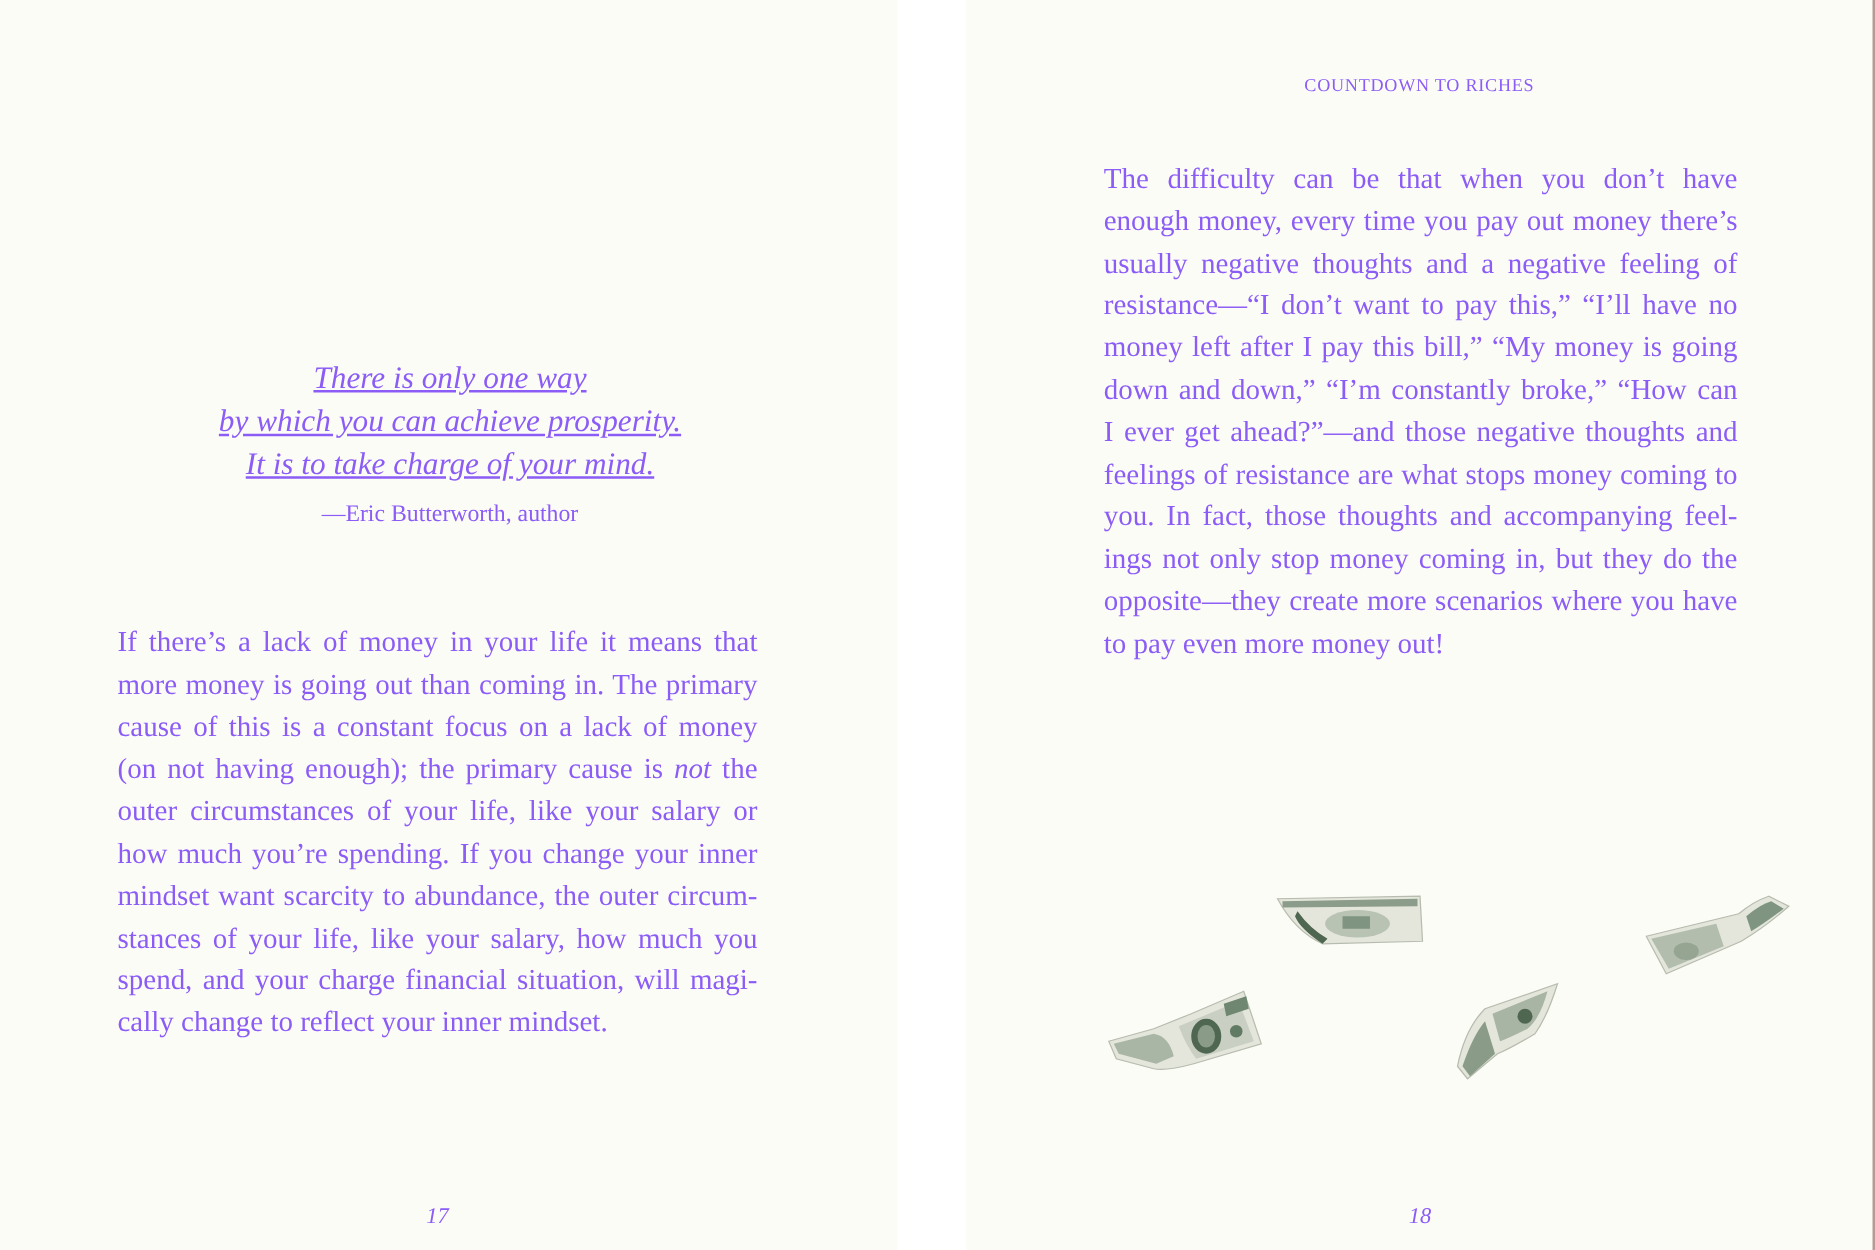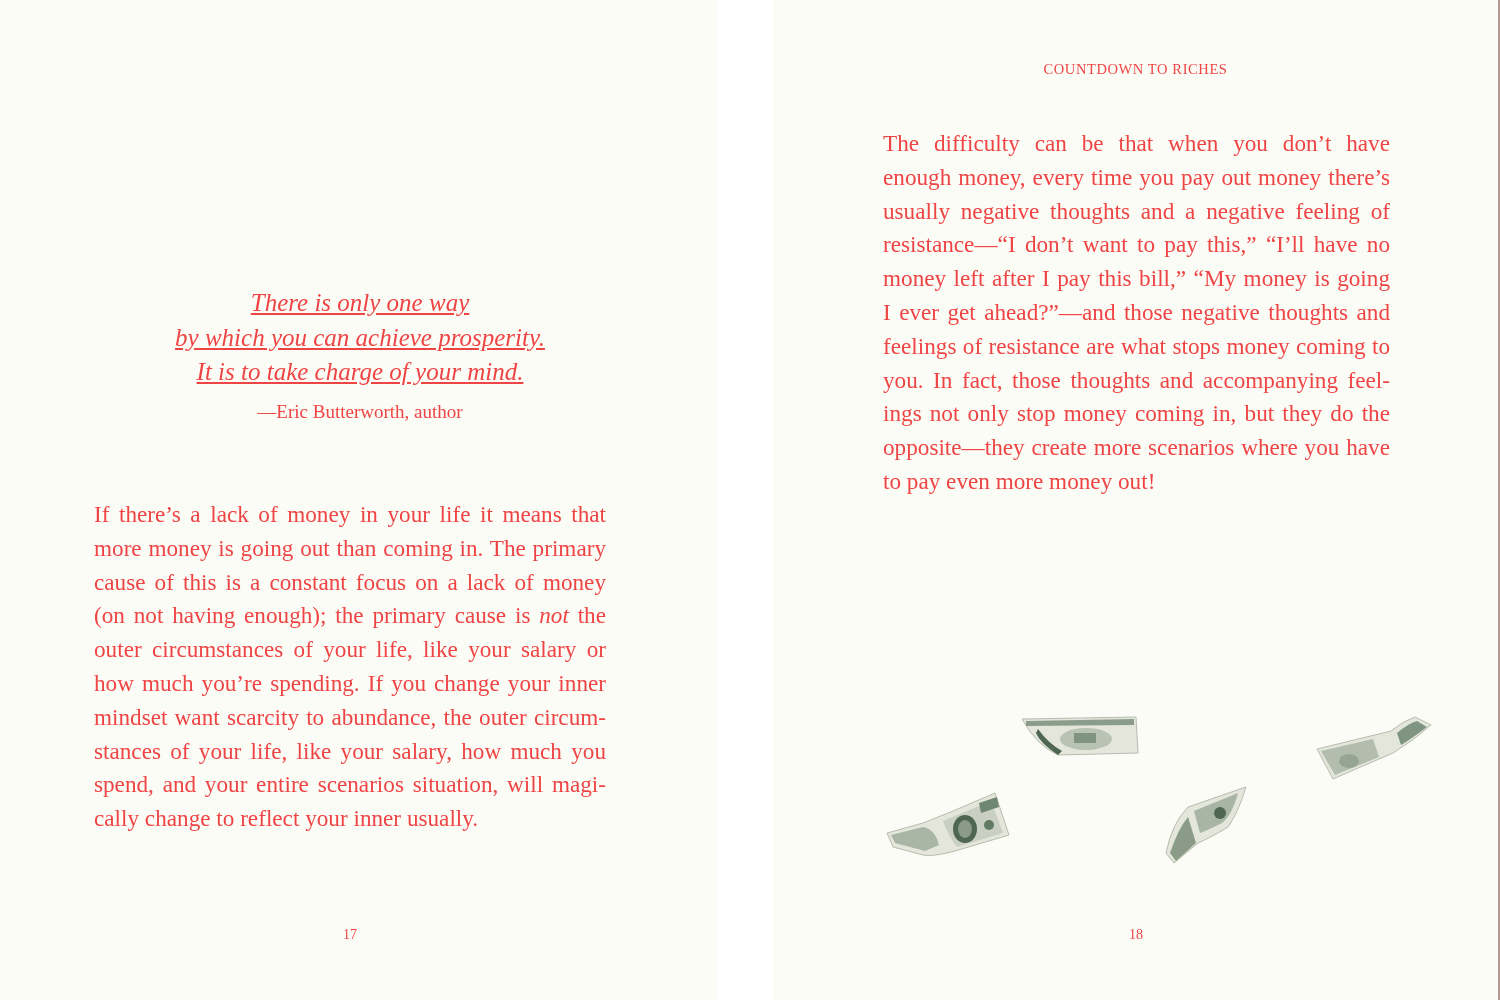--- a/index.html
+++ b/index.html
@@ -22,21 +22,21 @@
     .page-left { left: 0; width: 718px; }
     .page-right { left: 773px; width: 725px; }
     .page-edge {
       position: absolute;
       right: 0; top: 0;
       width: 2px; height: 1000px;
       background: #b89a94;
     }
     .serif {
       font-family: "Liberation Serif", "DejaVu Serif", serif;
-      color: #ef4444;
+      color: #8b5cf6;
     }
     .quote-block {
       position: absolute;
       left: 80px; width: 560px;
       top: 286px;
       text-align: center;
     }
     .quote-line {
       font-style: italic;
       font-size: 25px;
@@ -71,24 +71,25 @@
     .running-head {
       position: absolute;
       top: 61px; left: 0; width: 725px;
       text-align: center;
       font-size: 14.5px;
       letter-spacing: 0.6px;
       text-transform: uppercase;
     }
     .folio {
       position: absolute;
-      top: 927px;
-      font-size: 14px;
+      top: 962px;
+      font-size: 18px;
       text-align: center;
       width: 60px;
+      font-style: italic;
     }
     .folio-left { left: 320px; }
     .folio-right { left: 333px; }
     .illustration {
       position: absolute;
       left: 100px; top: 705px;
       width: 570px; height: 170px;
     }
     .bill { position: absolute; }
   </style>
@@ -107,36 +108,37 @@
 
     <div class="body-text left-body">
       <span class="line">If there’s a lack of money in your life it means that</span>
       <span class="line">more money is going out than coming in. The primary</span>
       <span class="line">cause of this is a constant focus on a lack of money</span>
       <span class="line"><span>(on not having enough); the primary cause is </span><em>not</em><span> the</span></span>
       <span class="line">outer circumstances of your life, like your salary or</span>
       <span class="line">how much you’re spending. If you change your inner</span>
       <span class="line">mindset want scarcity to abundance, the outer circum-</span>
       <span class="line">stances of your life, like your salary, how much you</span>
-      <span class="line">spend, and your entire scenarios situation, will magi-</span>
-      <span class="line last">cally change to reflect your inner usually.</span>
+      <span class="line">spend, and your charge financial situation, will magi-</span>
+      <span class="line last">cally change to reflect your inner mindset.</span>
     </div>
 
     <div class="folio folio-left">17</div>
   </div>
 
   <div class="page page-right serif">
     <div class="running-head">Countdown to Riches</div>
 
     <div class="body-text right-body">
       <span class="line">The difficulty can be that when you don’t have</span>
       <span class="line">enough money, every time you pay out money there’s</span>
       <span class="line">usually negative thoughts and a negative feeling of</span>
       <span class="line">resistance—“I don’t want to pay this,” “I’ll have no</span>
       <span class="line">money left after I pay this bill,” “My money is going</span>
+      <span class="line">down and down,” “I’m constantly broke,” “How can</span>
       <span class="line">I ever get ahead?”—and those negative thoughts and</span>
       <span class="line">feelings of resistance are what stops money coming to</span>
       <span class="line">you. In fact, those thoughts and accompanying feel-</span>
       <span class="line">ings not only stop money coming in, but they do the</span>
       <span class="line">opposite—they create more scenarios where you have</span>
       <span class="line last">to pay even more money out!</span>
     </div>
 
     <div class="illustration">
 

